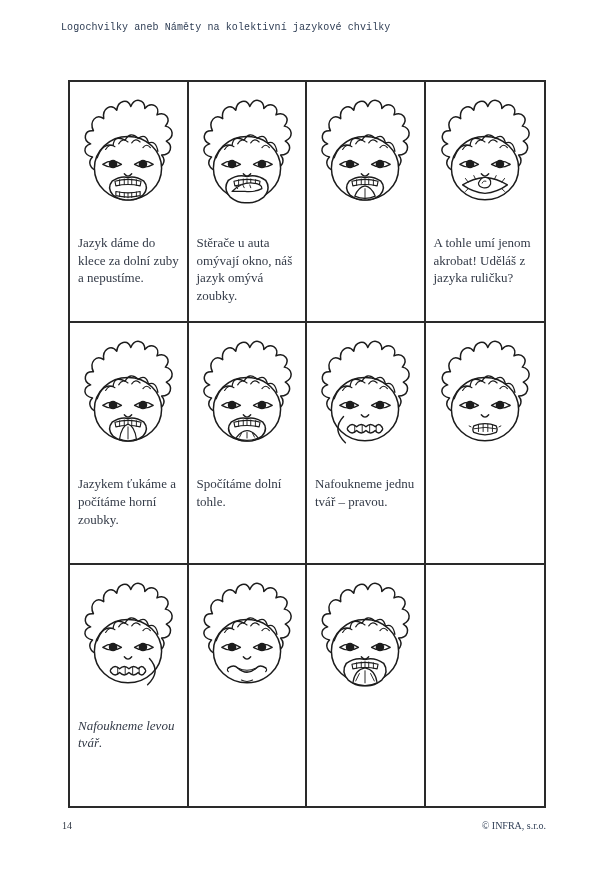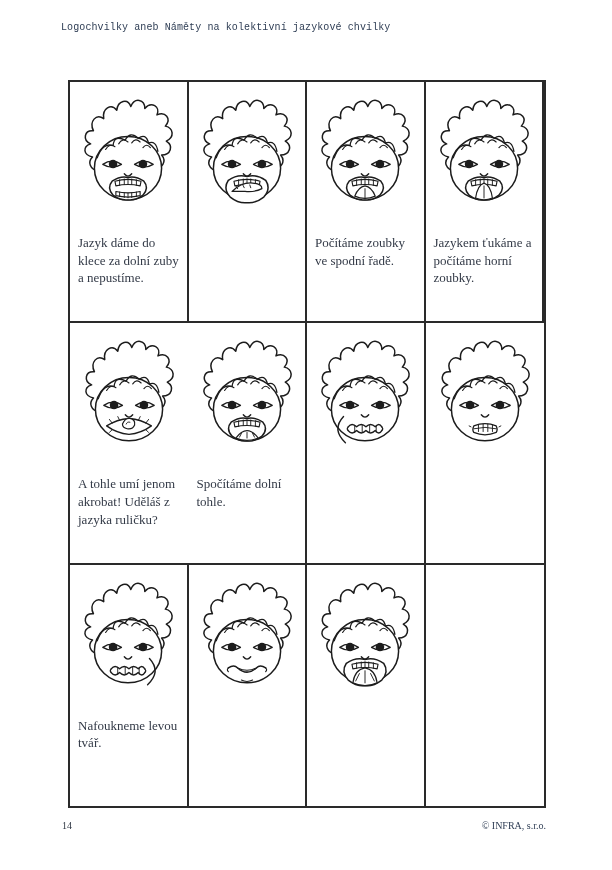--- a/index.html
+++ b/index.html
@@ -19,21 +19,21 @@
   }
 
   .cards-grid{
     position:absolute;left:68px;top:80px;width:478px;height:728px;
     border:2px solid var(--border);
     display:grid;grid-template-columns:repeat(4,1fr);grid-template-rows:1fr 1fr 1fr;
   }
   .cell{border-right:2px solid var(--border);border-bottom:2px solid var(--border);
     background:#fff;overflow:hidden;}
   .cell.last-col{border-right:none;}
-  .cell.last-row{border-bottom:none;}
+  .cell.last-row{border-bottom:none;font-style:italic;}
 
   .face{height:150px;display:flex;align-items:flex-start;justify-content:center;padding-top:3px;}
   .face svg{width:112px;height:142px;display:block;}
 
   .caption{
     padding:2px 6px 0 8px;
     font-size:13px;line-height:1.36;color:var(--text);
   }
 
   .footer{
@@ -84,20 +84,21 @@
             <circle cx="44" cy="83.6" r="4.6" fill="var(--ink)"></circle>
             <circle cx="76" cy="83.6" r="4.6" fill="var(--ink)"></circle>
             <path d="M56,94 Q60,99 64,94" fill="none" stroke="var(--ink)" stroke-width="1.4" stroke-linecap="round" stroke-linejoin="round"></path>
             <path d="M40,101 Q50,94 60,97 Q70,94 80,101 Q86,110 78,119 Q69,126 60,125 Q51,126 42,119 Q34,110 40,101 Z" fill="#fff" stroke="var(--ink)" stroke-width="1.6" stroke-linecap="round" stroke-linejoin="round"></path>
             <path d="M46,102 Q60,98 74,102 L73,107 Q60,104 47,107 Z" fill="#fff" stroke="var(--ink)" stroke-width="1.2" stroke-linecap="round" stroke-linejoin="round"></path>
             <path d="M51,100.5 L51,106.5 M56,99.6 L56,105.6 M60,99.4 L60,105.4 M64,99.6 L64,105.6 M69,100.5 L69,106.5" fill="none" stroke="var(--ink)" stroke-width="1" stroke-linecap="round" stroke-linejoin="round"></path>
             <path d="M44,113 Q54,103 66,104 Q76,105 76,110 Q68,114 58,113 Q50,113 44,113 Z" fill="#fff" stroke="var(--ink)" stroke-width="1.3" stroke-linecap="round" stroke-linejoin="round"></path>
             <path d="M50,110 L48,107 M57,109 L55,105 M64,109 L63,106" fill="none" stroke="var(--ink)" stroke-width="1" stroke-linecap="round" stroke-linejoin="round"></path>
           </svg>
         </div>
+    <div class="caption">Stěrače u auta omývají okno, náš jazyk omývá zoubky.</div>
   </div>
 
   <div class="cell">
     <div class="face">
           <svg viewBox="0 0 120 150" xmlns="http://www.w3.org/2000/svg">
             <path d="M27,91 C20,89 16,82 22,76 C12,74 11,65 20,62 C11,58 13,47 23,48 C18,38 26,29 34,35 C32,24 42,18 48,26 C49,15 60,13 63,22 C67,12 78,14 78,24 C85,16 95,22 91,31 C100,27 107,35 100,43 C109,45 110,55 101,59 C109,64 106,74 96,74 C102,81 96,89 89,88" fill="#fff" stroke="var(--ink)" stroke-width="1.6" stroke-linecap="round" stroke-linejoin="round"></path>
             <ellipse cx="60" cy="88" rx="36" ry="34" fill="#fff" stroke="var(--ink)" stroke-width="1.6"></ellipse>
             <path d="M27,77 Q33,60 44,64 Q45,52 57,58 Q62,48 71,56 Q79,50 82,61 Q90,58 92,70" fill="none" stroke="var(--ink)" stroke-width="1.4" stroke-linecap="round" stroke-linejoin="round"></path>
             <path d="M36,68 q4,-7 10,-3 M50,62 q4,-7 10,-2 M64,61 q4,-6 9,-1 M76,66 q4,-5 8,0" fill="none" stroke="var(--ink)" stroke-width="1.2" stroke-linecap="round" stroke-linejoin="round"></path>
             <path d="M33,84 Q43,77 53,84 Q43,90 33,84 Z" fill="#fff" stroke="var(--ink)" stroke-width="1.4" stroke-linecap="round" stroke-linejoin="round"></path>
@@ -105,43 +106,20 @@
             <circle cx="44" cy="83.6" r="4.6" fill="var(--ink)"></circle>
             <circle cx="76" cy="83.6" r="4.6" fill="var(--ink)"></circle>
             <path d="M56,94 Q60,99 64,94" fill="none" stroke="var(--ink)" stroke-width="1.4" stroke-linecap="round" stroke-linejoin="round"></path>
             <path d="M43,102 Q52,96 60,98 Q68,96 77,102 Q83,109 76,117 Q68,123 60,122 Q52,123 44,117 Q37,109 43,102 Z" fill="#fff" stroke="var(--ink)" stroke-width="1.6" stroke-linecap="round" stroke-linejoin="round"></path>
             <path d="M46,102 Q60,98 74,102 L73,107 Q60,104 47,107 Z" fill="#fff" stroke="var(--ink)" stroke-width="1.2" stroke-linecap="round" stroke-linejoin="round"></path>
             <path d="M51,100.5 L51,106.5 M56,99.6 L56,105.6 M60,99.4 L60,105.4 M64,99.6 L64,105.6 M69,100.5 L69,106.5" fill="none" stroke="var(--ink)" stroke-width="1" stroke-linecap="round" stroke-linejoin="round"></path>
             <path d="M49,118 Q53,108 60,107 Q67,108 71,118 Q60,123 49,118 Z" fill="#fff" stroke="var(--ink)" stroke-width="1.3" stroke-linecap="round" stroke-linejoin="round"></path>
             <path d="M60,110 L60,120" fill="none" stroke="var(--ink)" stroke-width="1" stroke-linecap="round" stroke-linejoin="round"></path>
           </svg>
         </div>
-    <div class="caption">Počítáme zoubky ve spodní řadě.</div>
-  </div>
-
-  <div class="cell">
-    <div class="face">
-          <svg viewBox="0 0 120 150" xmlns="http://www.w3.org/2000/svg">
-            <path d="M27,91 C20,89 16,82 22,76 C12,74 11,65 20,62 C11,58 13,47 23,48 C18,38 26,29 34,35 C32,24 42,18 48,26 C49,15 60,13 63,22 C67,12 78,14 78,24 C85,16 95,22 91,31 C100,27 107,35 100,43 C109,45 110,55 101,59 C109,64 106,74 96,74 C102,81 96,89 89,88" fill="#fff" stroke="var(--ink)" stroke-width="1.6" stroke-linecap="round" stroke-linejoin="round"></path>
-            <ellipse cx="60" cy="88" rx="36" ry="34" fill="#fff" stroke="var(--ink)" stroke-width="1.6"></ellipse>
-            <path d="M27,77 Q33,60 44,64 Q45,52 57,58 Q62,48 71,56 Q79,50 82,61 Q90,58 92,70" fill="none" stroke="var(--ink)" stroke-width="1.4" stroke-linecap="round" stroke-linejoin="round"></path>
-            <path d="M36,68 q4,-7 10,-3 M50,62 q4,-7 10,-2 M64,61 q4,-6 9,-1 M76,66 q4,-5 8,0" fill="none" stroke="var(--ink)" stroke-width="1.2" stroke-linecap="round" stroke-linejoin="round"></path>
-            <path d="M33,84 Q43,77 53,84 Q43,90 33,84 Z" fill="#fff" stroke="var(--ink)" stroke-width="1.4" stroke-linecap="round" stroke-linejoin="round"></path>
-            <path d="M67,84 Q77,77 87,84 Q77,90 67,84 Z" fill="#fff" stroke="var(--ink)" stroke-width="1.4" stroke-linecap="round" stroke-linejoin="round"></path>
-            <circle cx="44" cy="83.6" r="4.6" fill="var(--ink)"></circle>
-            <circle cx="76" cy="83.6" r="4.6" fill="var(--ink)"></circle>
-            <path d="M56,94 Q60,99 64,94" fill="none" stroke="var(--ink)" stroke-width="1.4" stroke-linecap="round" stroke-linejoin="round"></path>
-            <path d="M43,102 Q52,96 60,98 Q68,96 77,102 Q83,109 76,117 Q68,123 60,122 Q52,123 44,117 Q37,109 43,102 Z" fill="#fff" stroke="var(--ink)" stroke-width="1.6" stroke-linecap="round" stroke-linejoin="round"></path>
-            <path d="M46,102 Q60,98 74,102 L73,107 Q60,104 47,107 Z" fill="#fff" stroke="var(--ink)" stroke-width="1.2" stroke-linecap="round" stroke-linejoin="round"></path>
-            <path d="M51,100.5 L51,106.5 M56,99.6 L56,105.6 M60,99.4 L60,105.4 M64,99.6 L64,105.6 M69,100.5 L69,106.5" fill="none" stroke="var(--ink)" stroke-width="1" stroke-linecap="round" stroke-linejoin="round"></path>
-            <path d="M51,120 Q53,106 60,104 Q67,106 69,120 Q60,124 51,120 Z" fill="#fff" stroke="var(--ink)" stroke-width="1.3" stroke-linecap="round" stroke-linejoin="round"></path>
-            <path d="M60,107 L60,120" fill="none" stroke="var(--ink)" stroke-width="1" stroke-linecap="round" stroke-linejoin="round"></path>
-          </svg>
-        </div>
-    <div class="caption">Jazykem ťukáme a počítáme horní zoubky.</div>
   </div>
 
   <div class="cell last-col">
     <div class="face">
           <svg viewBox="0 0 120 150" xmlns="http://www.w3.org/2000/svg">
             <path d="M27,91 C20,89 16,82 22,76 C12,74 11,65 20,62 C11,58 13,47 23,48 C18,38 26,29 34,35 C32,24 42,18 48,26 C49,15 60,13 63,22 C67,12 78,14 78,24 C85,16 95,22 91,31 C100,27 107,35 100,43 C109,45 110,55 101,59 C109,64 106,74 96,74 C102,81 96,89 89,88" fill="#fff" stroke="var(--ink)" stroke-width="1.6" stroke-linecap="round" stroke-linejoin="round"></path>
             <ellipse cx="60" cy="88" rx="36" ry="34" fill="#fff" stroke="var(--ink)" stroke-width="1.6"></ellipse>
             <path d="M27,77 Q33,60 44,64 Q45,52 57,58 Q62,48 71,56 Q79,50 82,61 Q90,58 92,70" fill="none" stroke="var(--ink)" stroke-width="1.4" stroke-linecap="round" stroke-linejoin="round"></path>
             <path d="M36,68 q4,-7 10,-3 M50,62 q4,-7 10,-2 M64,61 q4,-6 9,-1 M76,66 q4,-5 8,0" fill="none" stroke="var(--ink)" stroke-width="1.2" stroke-linecap="round" stroke-linejoin="round"></path>
             <path d="M33,84 Q43,77 53,84 Q43,90 33,84 Z" fill="#fff" stroke="var(--ink)" stroke-width="1.4" stroke-linecap="round" stroke-linejoin="round"></path>
@@ -149,20 +127,42 @@
             <circle cx="44" cy="83.6" r="4.6" fill="var(--ink)"></circle>
             <circle cx="76" cy="83.6" r="4.6" fill="var(--ink)"></circle>
             <path d="M56,94 Q60,99 64,94" fill="none" stroke="var(--ink)" stroke-width="1.4" stroke-linecap="round" stroke-linejoin="round"></path>
             <path d="M36,106 Q47,99 60,98 Q73,99 84,106 Q73,114 60,115 Q47,114 36,106 Z" fill="#fff" stroke="var(--ink)" stroke-width="1.5" stroke-linecap="round" stroke-linejoin="round"></path>
             <path d="M53,104 Q56,97 61,98 Q67,99 66,105 Q64,110 58,109 Q53,108 53,104 Z" fill="#fff" stroke="var(--ink)" stroke-width="1.3" stroke-linecap="round" stroke-linejoin="round"></path>
             <path d="M57,104 Q58,101 61,102" fill="none" stroke="var(--ink)" stroke-width="1" stroke-linecap="round" stroke-linejoin="round"></path>
             <path d="M42,103 L39,99 M50,100 L48,96 M70,100 L72,96 M78,103 L81,99 M42,110 L39,113 M78,110 L81,113" fill="none" stroke="var(--ink)" stroke-width="1" stroke-linecap="round" stroke-linejoin="round"></path>
           </svg>
         </div>
     <div class="caption">A tohle umí jenom akrobat! Uděláš z jazyka ruličku?</div>
+  </div>
+
+  <div class="cell">
+    <div class="face">
+          <svg viewBox="0 0 120 150" xmlns="http://www.w3.org/2000/svg">
+            <path d="M27,91 C20,89 16,82 22,76 C12,74 11,65 20,62 C11,58 13,47 23,48 C18,38 26,29 34,35 C32,24 42,18 48,26 C49,15 60,13 63,22 C67,12 78,14 78,24 C85,16 95,22 91,31 C100,27 107,35 100,43 C109,45 110,55 101,59 C109,64 106,74 96,74 C102,81 96,89 89,88" fill="#fff" stroke="var(--ink)" stroke-width="1.6" stroke-linecap="round" stroke-linejoin="round"></path>
+            <ellipse cx="60" cy="88" rx="36" ry="34" fill="#fff" stroke="var(--ink)" stroke-width="1.6"></ellipse>
+            <path d="M27,77 Q33,60 44,64 Q45,52 57,58 Q62,48 71,56 Q79,50 82,61 Q90,58 92,70" fill="none" stroke="var(--ink)" stroke-width="1.4" stroke-linecap="round" stroke-linejoin="round"></path>
+            <path d="M36,68 q4,-7 10,-3 M50,62 q4,-7 10,-2 M64,61 q4,-6 9,-1 M76,66 q4,-5 8,0" fill="none" stroke="var(--ink)" stroke-width="1.2" stroke-linecap="round" stroke-linejoin="round"></path>
+            <path d="M33,84 Q43,77 53,84 Q43,90 33,84 Z" fill="#fff" stroke="var(--ink)" stroke-width="1.4" stroke-linecap="round" stroke-linejoin="round"></path>
+            <path d="M67,84 Q77,77 87,84 Q77,90 67,84 Z" fill="#fff" stroke="var(--ink)" stroke-width="1.4" stroke-linecap="round" stroke-linejoin="round"></path>
+            <circle cx="44" cy="83.6" r="4.6" fill="var(--ink)"></circle>
+            <circle cx="76" cy="83.6" r="4.6" fill="var(--ink)"></circle>
+            <path d="M56,94 Q60,99 64,94" fill="none" stroke="var(--ink)" stroke-width="1.4" stroke-linecap="round" stroke-linejoin="round"></path>
+            <path d="M43,102 Q52,96 60,98 Q68,96 77,102 Q83,109 76,117 Q68,123 60,122 Q52,123 44,117 Q37,109 43,102 Z" fill="#fff" stroke="var(--ink)" stroke-width="1.6" stroke-linecap="round" stroke-linejoin="round"></path>
+            <path d="M46,102 Q60,98 74,102 L73,107 Q60,104 47,107 Z" fill="#fff" stroke="var(--ink)" stroke-width="1.2" stroke-linecap="round" stroke-linejoin="round"></path>
+            <path d="M51,100.5 L51,106.5 M56,99.6 L56,105.6 M60,99.4 L60,105.4 M64,99.6 L64,105.6 M69,100.5 L69,106.5" fill="none" stroke="var(--ink)" stroke-width="1" stroke-linecap="round" stroke-linejoin="round"></path>
+            <path d="M51,120 Q53,106 60,104 Q67,106 69,120 Q60,124 51,120 Z" fill="#fff" stroke="var(--ink)" stroke-width="1.3" stroke-linecap="round" stroke-linejoin="round"></path>
+            <path d="M60,107 L60,120" fill="none" stroke="var(--ink)" stroke-width="1" stroke-linecap="round" stroke-linejoin="round"></path>
+          </svg>
+        </div>
+    <div class="caption">Jazykem ťukáme a počítáme horní zoubky.</div>
   </div>
 
   <div class="cell">
     <div class="face">
           <svg viewBox="0 0 120 150" xmlns="http://www.w3.org/2000/svg">
             <path d="M27,91 C20,89 16,82 22,76 C12,74 11,65 20,62 C11,58 13,47 23,48 C18,38 26,29 34,35 C32,24 42,18 48,26 C49,15 60,13 63,22 C67,12 78,14 78,24 C85,16 95,22 91,31 C100,27 107,35 100,43 C109,45 110,55 101,59 C109,64 106,74 96,74 C102,81 96,89 89,88" fill="#fff" stroke="var(--ink)" stroke-width="1.6" stroke-linecap="round" stroke-linejoin="round"></path>
             <ellipse cx="60" cy="88" rx="36" ry="34" fill="#fff" stroke="var(--ink)" stroke-width="1.6"></ellipse>
             <path d="M27,77 Q33,60 44,64 Q45,52 57,58 Q62,48 71,56 Q79,50 82,61 Q90,58 92,70" fill="none" stroke="var(--ink)" stroke-width="1.4" stroke-linecap="round" stroke-linejoin="round"></path>
             <path d="M36,68 q4,-7 10,-3 M50,62 q4,-7 10,-2 M64,61 q4,-6 9,-1 M76,66 q4,-5 8,0" fill="none" stroke="var(--ink)" stroke-width="1.2" stroke-linecap="round" stroke-linejoin="round"></path>
             <path d="M33,84 Q43,77 53,84 Q43,90 33,84 Z" fill="#fff" stroke="var(--ink)" stroke-width="1.4" stroke-linecap="round" stroke-linejoin="round"></path>
@@ -192,20 +192,21 @@
             <circle cx="44" cy="83.6" r="4.6" fill="var(--ink)"></circle>
             <circle cx="76" cy="83.6" r="4.6" fill="var(--ink)"></circle>
             <path d="M56,94 Q60,99 64,94" fill="none" stroke="var(--ink)" stroke-width="1.4" stroke-linecap="round" stroke-linejoin="round"></path>
             <path d="M42,107 Q46,102 51,107 Q56,102 61,107 Q66,102 71,107 Q75,102 78,107" fill="none" stroke="var(--ink)" stroke-width="1.5" stroke-linecap="round" stroke-linejoin="round"></path>
             <path d="M42,111 Q46,116 51,111 Q56,116 61,111 Q66,116 71,111 Q75,116 78,111" fill="none" stroke="var(--ink)" stroke-width="1.5" stroke-linecap="round" stroke-linejoin="round"></path>
             <path d="M42,107 Q40,109 42,111 M78,107 Q80,109 78,111" fill="none" stroke="var(--ink)" stroke-width="1.3" stroke-linecap="round" stroke-linejoin="round"></path>
             <path d="M49,105.5 L49,112.5 M57,105.5 L57,112.5 M65,105.5 L65,112.5 M72,105.5 L72,112.5" fill="none" stroke="var(--ink)" stroke-width="1" stroke-linecap="round" stroke-linejoin="round"></path>
             <path d="M37,96 Q24,110 39,124" fill="none" stroke="var(--ink)" stroke-width="1.5" stroke-linecap="round" stroke-linejoin="round"></path>
           </svg>
         </div>
+    <div class="caption">Nafoukneme jednu tvář – pravou.</div>
   </div>
 
   <div class="cell last-col">
     <div class="face">
           <svg viewBox="0 0 120 150" xmlns="http://www.w3.org/2000/svg">
             <path d="M27,91 C20,89 16,82 22,76 C12,74 11,65 20,62 C11,58 13,47 23,48 C18,38 26,29 34,35 C32,24 42,18 48,26 C49,15 60,13 63,22 C67,12 78,14 78,24 C85,16 95,22 91,31 C100,27 107,35 100,43 C109,45 110,55 101,59 C109,64 106,74 96,74 C102,81 96,89 89,88" fill="#fff" stroke="var(--ink)" stroke-width="1.6" stroke-linecap="round" stroke-linejoin="round"></path>
             <ellipse cx="60" cy="88" rx="36" ry="34" fill="#fff" stroke="var(--ink)" stroke-width="1.6"></ellipse>
             <path d="M27,77 Q33,60 44,64 Q45,52 57,58 Q62,48 71,56 Q79,50 82,61 Q90,58 92,70" fill="none" stroke="var(--ink)" stroke-width="1.4" stroke-linecap="round" stroke-linejoin="round"></path>
             <path d="M36,68 q4,-7 10,-3 M50,62 q4,-7 10,-2 M64,61 q4,-6 9,-1 M76,66 q4,-5 8,0" fill="none" stroke="var(--ink)" stroke-width="1.2" stroke-linecap="round" stroke-linejoin="round"></path>
             <path d="M33,84 Q43,77 53,84 Q43,90 33,84 Z" fill="#fff" stroke="var(--ink)" stroke-width="1.4" stroke-linecap="round" stroke-linejoin="round"></path>

